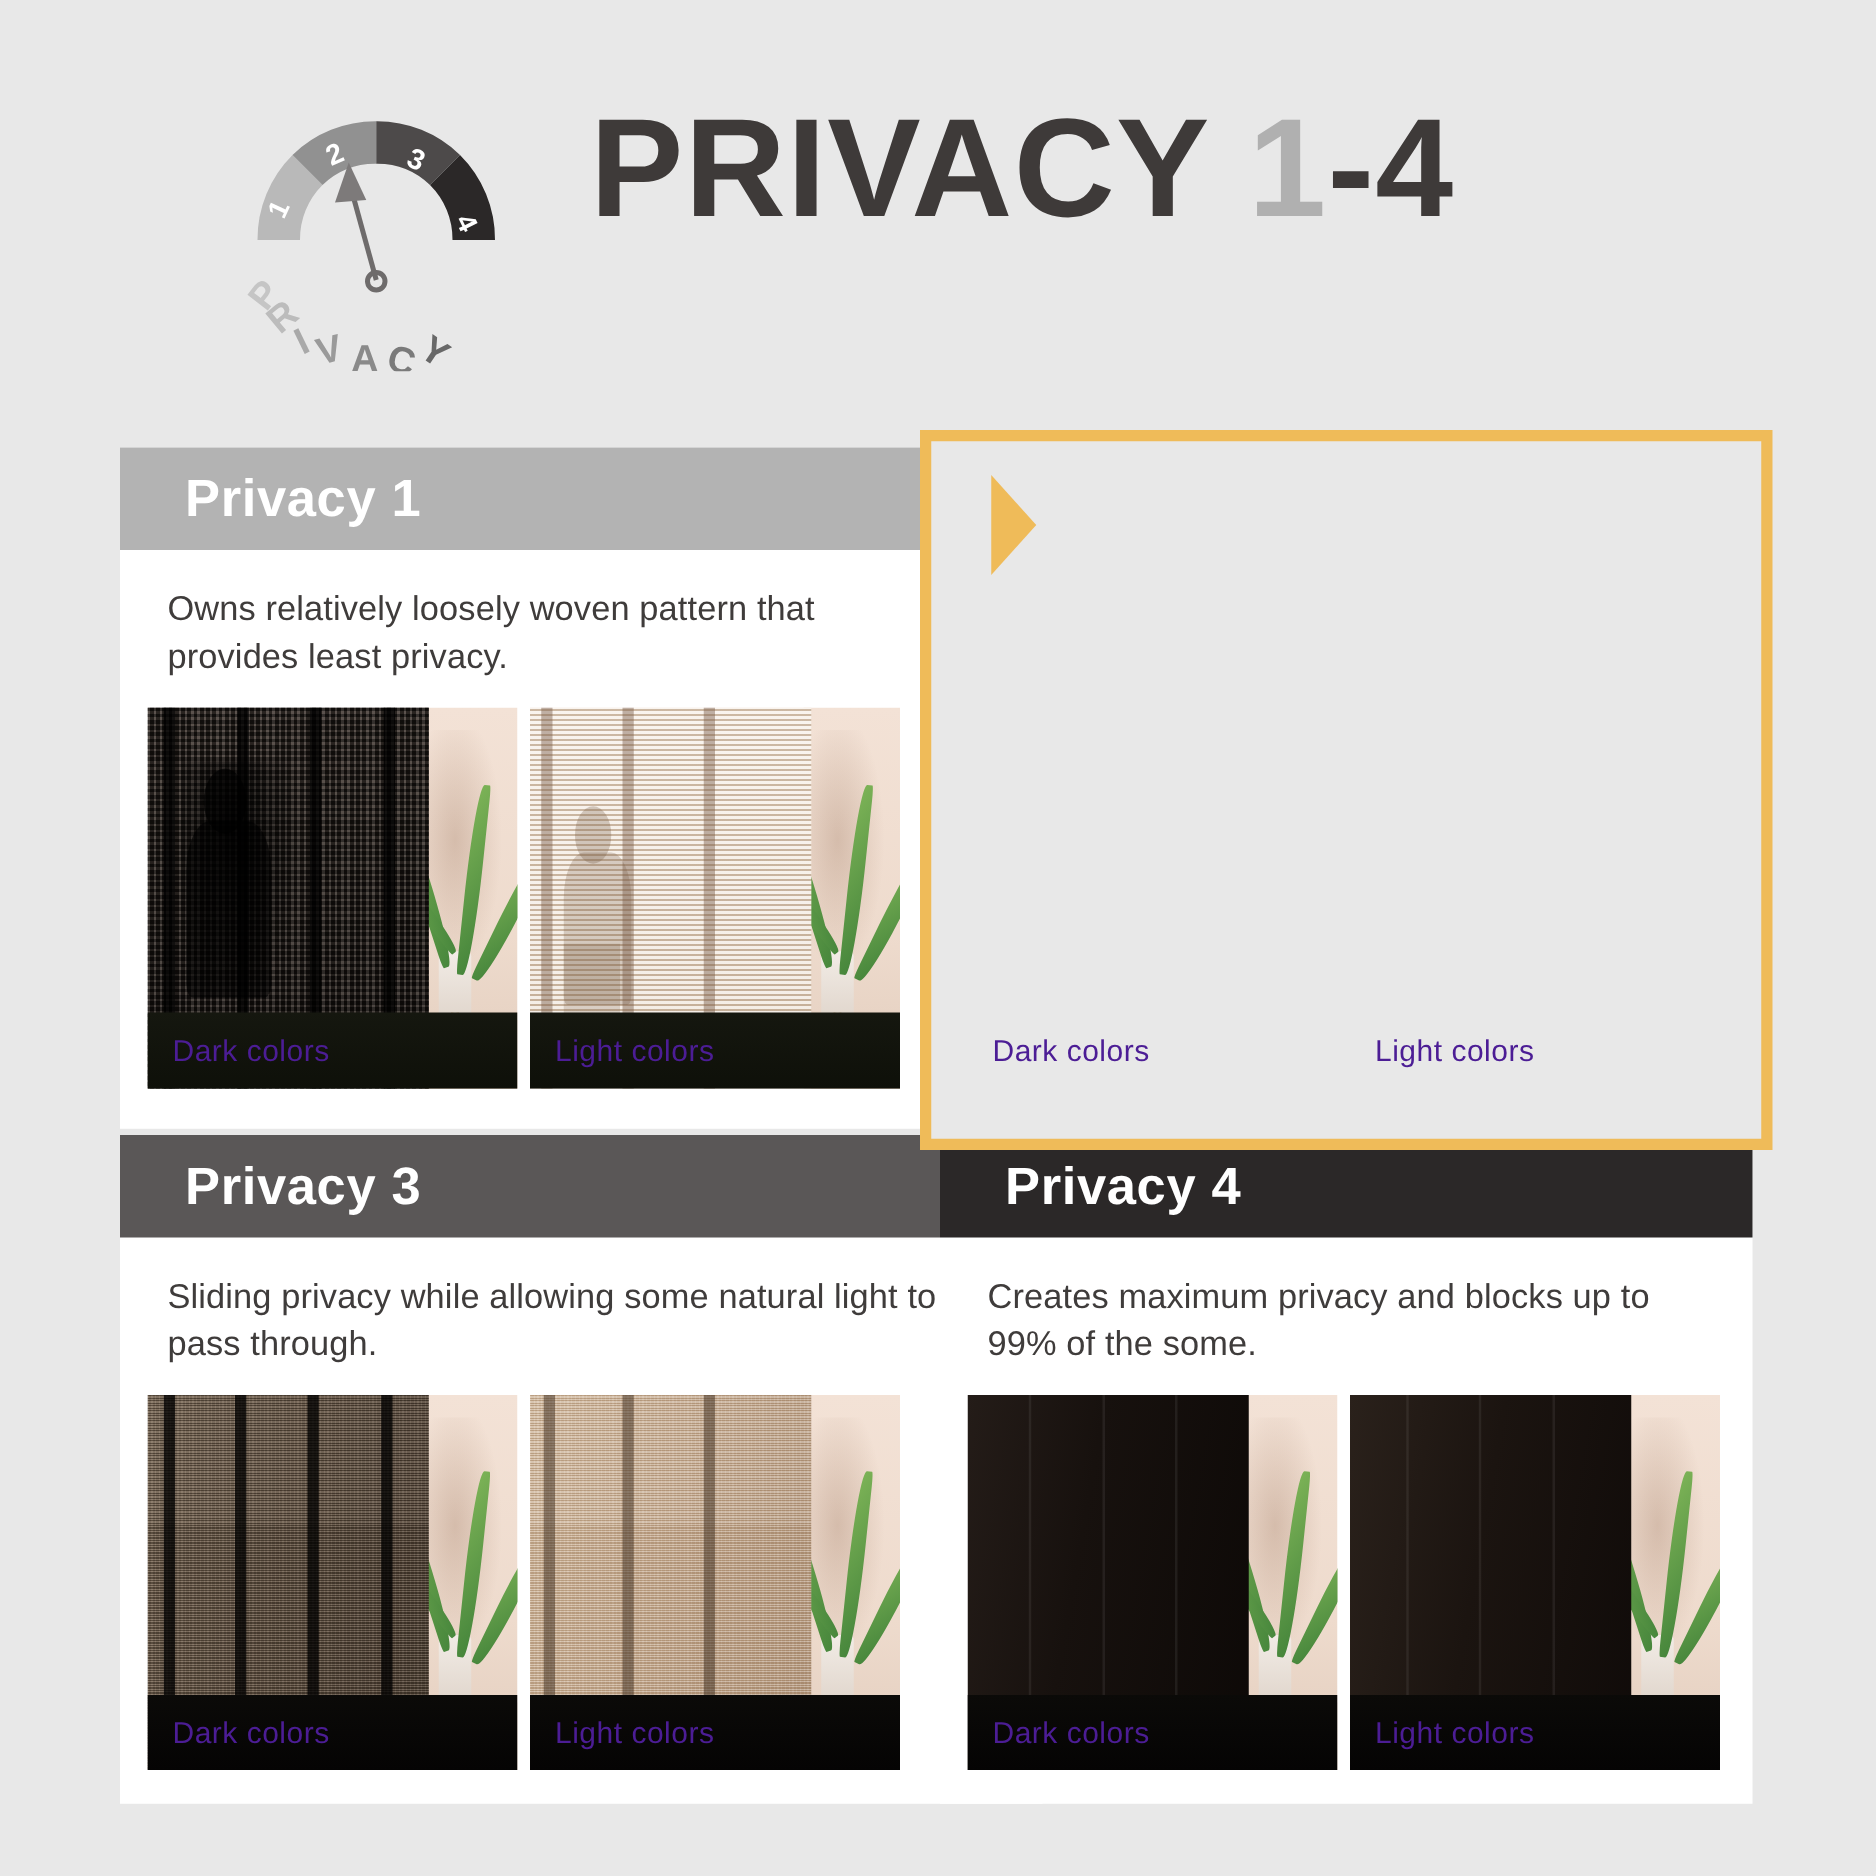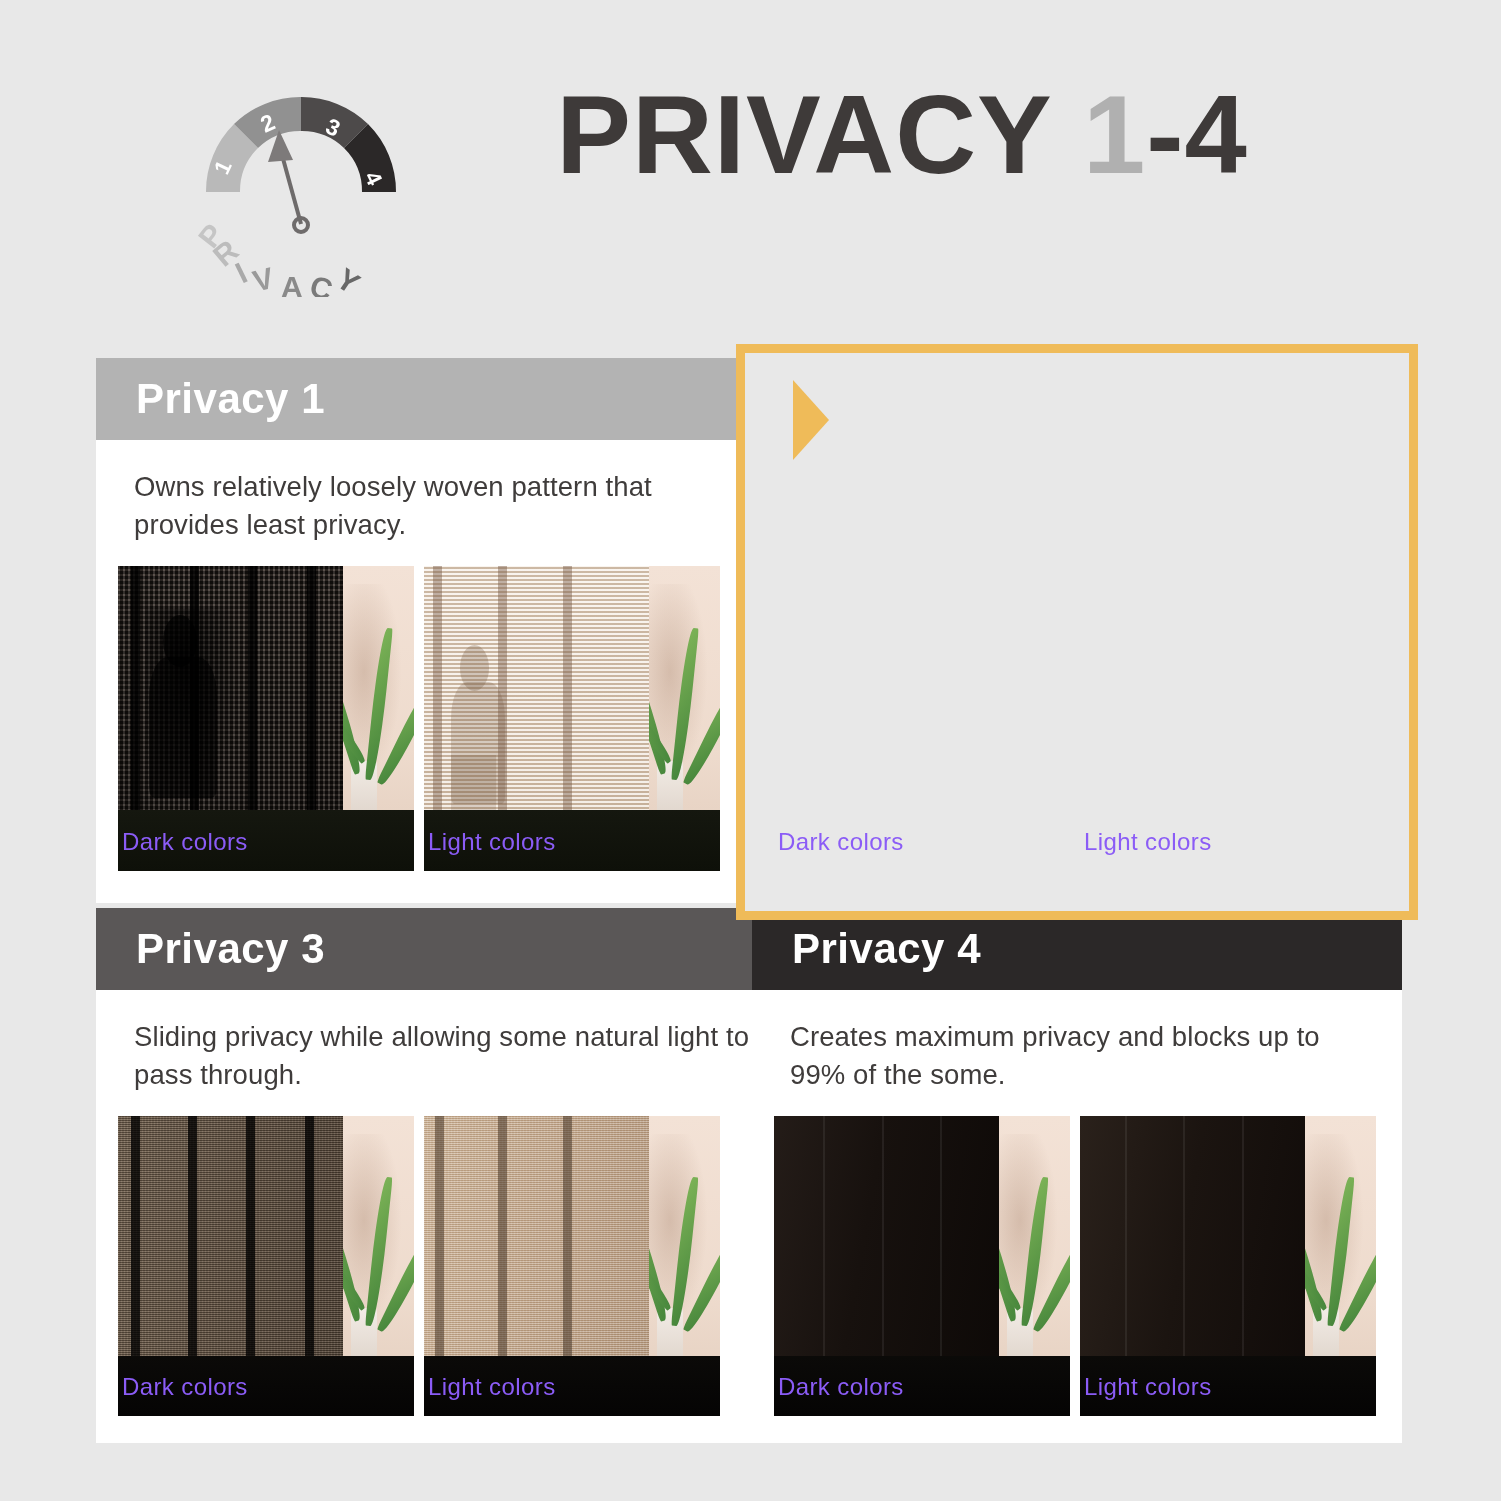--- a/index.html
+++ b/index.html
@@ -33,21 +33,20 @@
     left: 472px; top: 78px;
     width: 860px;
   }
   .title-main {
     font-size: 112px;
     font-weight: bold;
     letter-spacing: 1px;
     line-height: 1.02;
     color: #3e3a39;
     white-space: nowrap;
-    text-align: center;
   }
   .title-main .num-1 { color: #b0b0b0; }
   .title-main .num-dash { color: #3e3a39; }
   .title-sub {
     margin-top: 4px;
     font-size: 64px;
     font-weight: 300;
     letter-spacing: 0.5px;
     color: #4a4645;
     white-space: nowrap;
@@ -73,21 +72,21 @@
     width: 100%;
     height: 100%;
     background: #ffffff;
   }
 
   .card-header {
     position: relative;
     height: 82px;
     display: flex;
     align-items: center;
-    padding-left: 40px;
+    padding-left: 52px;
   }
   .card-header .hdr-text {
     color: #ffffff;
     font-size: 42px;
     font-weight: bold;
     letter-spacing: 0.5px;
   }
 
   .card-body {
     padding: 28px 38px 0 38px;
@@ -114,22 +113,22 @@
     flex: none;
   }
   .photo-sm { height: 300px; }
 
   .photo-label {
     position: absolute;
     left: 0; right: 0; bottom: 0;
     height: 58px;
     display: flex;
     align-items: center;
-    padding-left: 4px;
-    color: #8b5cf6;
+    padding-left: 20px;
+    color: #4c1d95;
     font-size: 24px;
     font-weight: 300;
     letter-spacing: 0.4px;
     z-index: 8;
   }
 
   
   .hl-frame {
     position: absolute;
     left: -16px; top: -14px;

